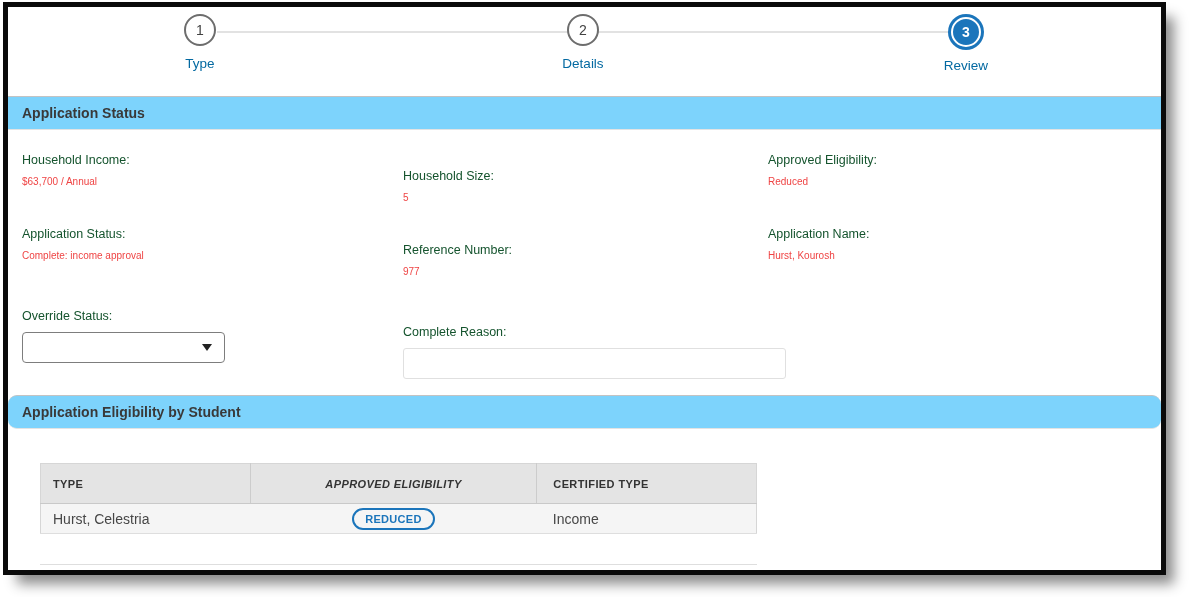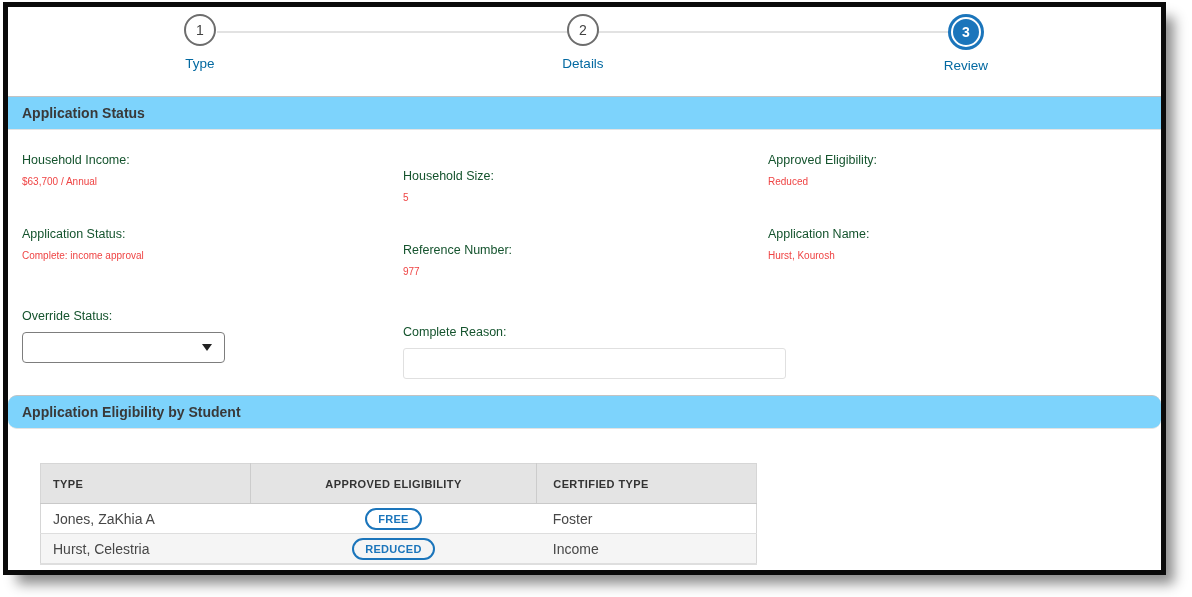--- a/index.html
+++ b/index.html
@@ -76,21 +76,21 @@
     position:absolute; left:32px; top:456px; width:717px;
     border-collapse:collapse; font-size:14px; color:#474747;
     border:1px solid #d6d6d6; border-bottom:none;
   }
   .elig-table th {
     height:40px; background:#e4e4e4; color:#333333;
     font-size:11px; font-weight:bold; letter-spacing:0.4px;
     border-bottom:1px solid #c9c9c9; text-align:left;
   }
   .elig-table th.col-name { width:210px; padding-left:12px; border-right:1px solid #cccccc; }
-  .elig-table th.col-elig { width:287px; text-align:center; border-right:1px solid #cccccc; }
+  .elig-table th.col-elig { width:287px; text-align:center; border-right:1px solid #cccccc;font-style:italic; }
   .elig-table th.col-type { width:220px; padding-left:16px; }
   .elig-table td { height:30px; border-bottom:1px solid #dedede; }
   .elig-table td.cell-name { padding-left:12px; }
   .elig-table td.cell-elig { text-align:center; }
   .elig-table td.cell-type { padding-left:16px; }
   .elig-table tr.alt td { background:#f5f5f5; }
 
   .pill {
     display:inline-block; border:2px solid #1b75bb; color:#1b75bb;
     font-size:11px; font-weight:bold; letter-spacing:0.3px;
@@ -169,27 +169,20 @@
 
     <table class="elig-table">
       <thead>
         <tr>
           <th class="col-name">TYPE</th>
           <th class="col-elig">APPROVED ELIGIBILITY</th>
           <th class="col-type">CERTIFIED TYPE</th>
         </tr>
       </thead>
       <tbody>
-        <tr>
-          <td class="cell-name">Jones, ZaKhia A</td>
-          <td class="cell-elig">
-            <span class="pill">FREE</span>
-          </td>
-          <td class="cell-type">Foster</td>
-        </tr>
         <tr class="alt">
           <td class="cell-name">Hurst, Celestria</td>
           <td class="cell-elig">
             <span class="pill">REDUCED</span>
           </td>
           <td class="cell-type">Income</td>
         </tr>
       </tbody>
     </table>
     <div class="clipped-row"></div>

